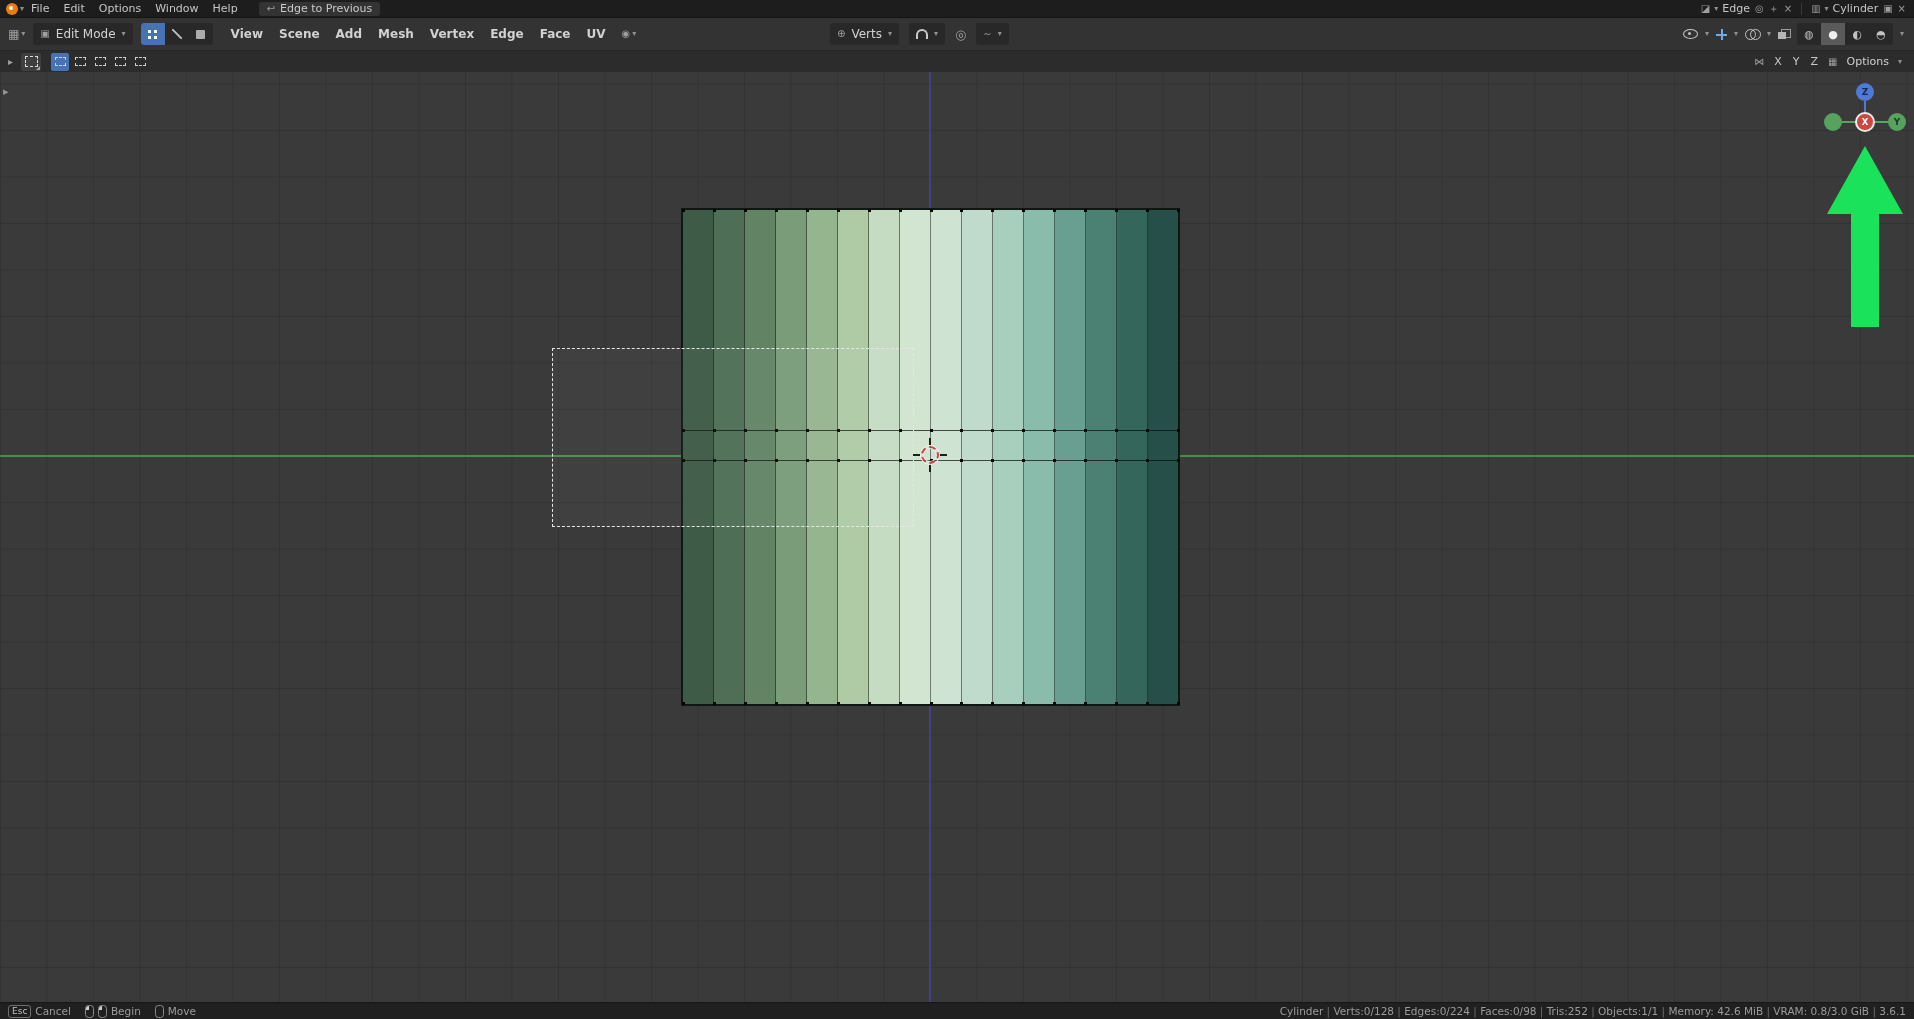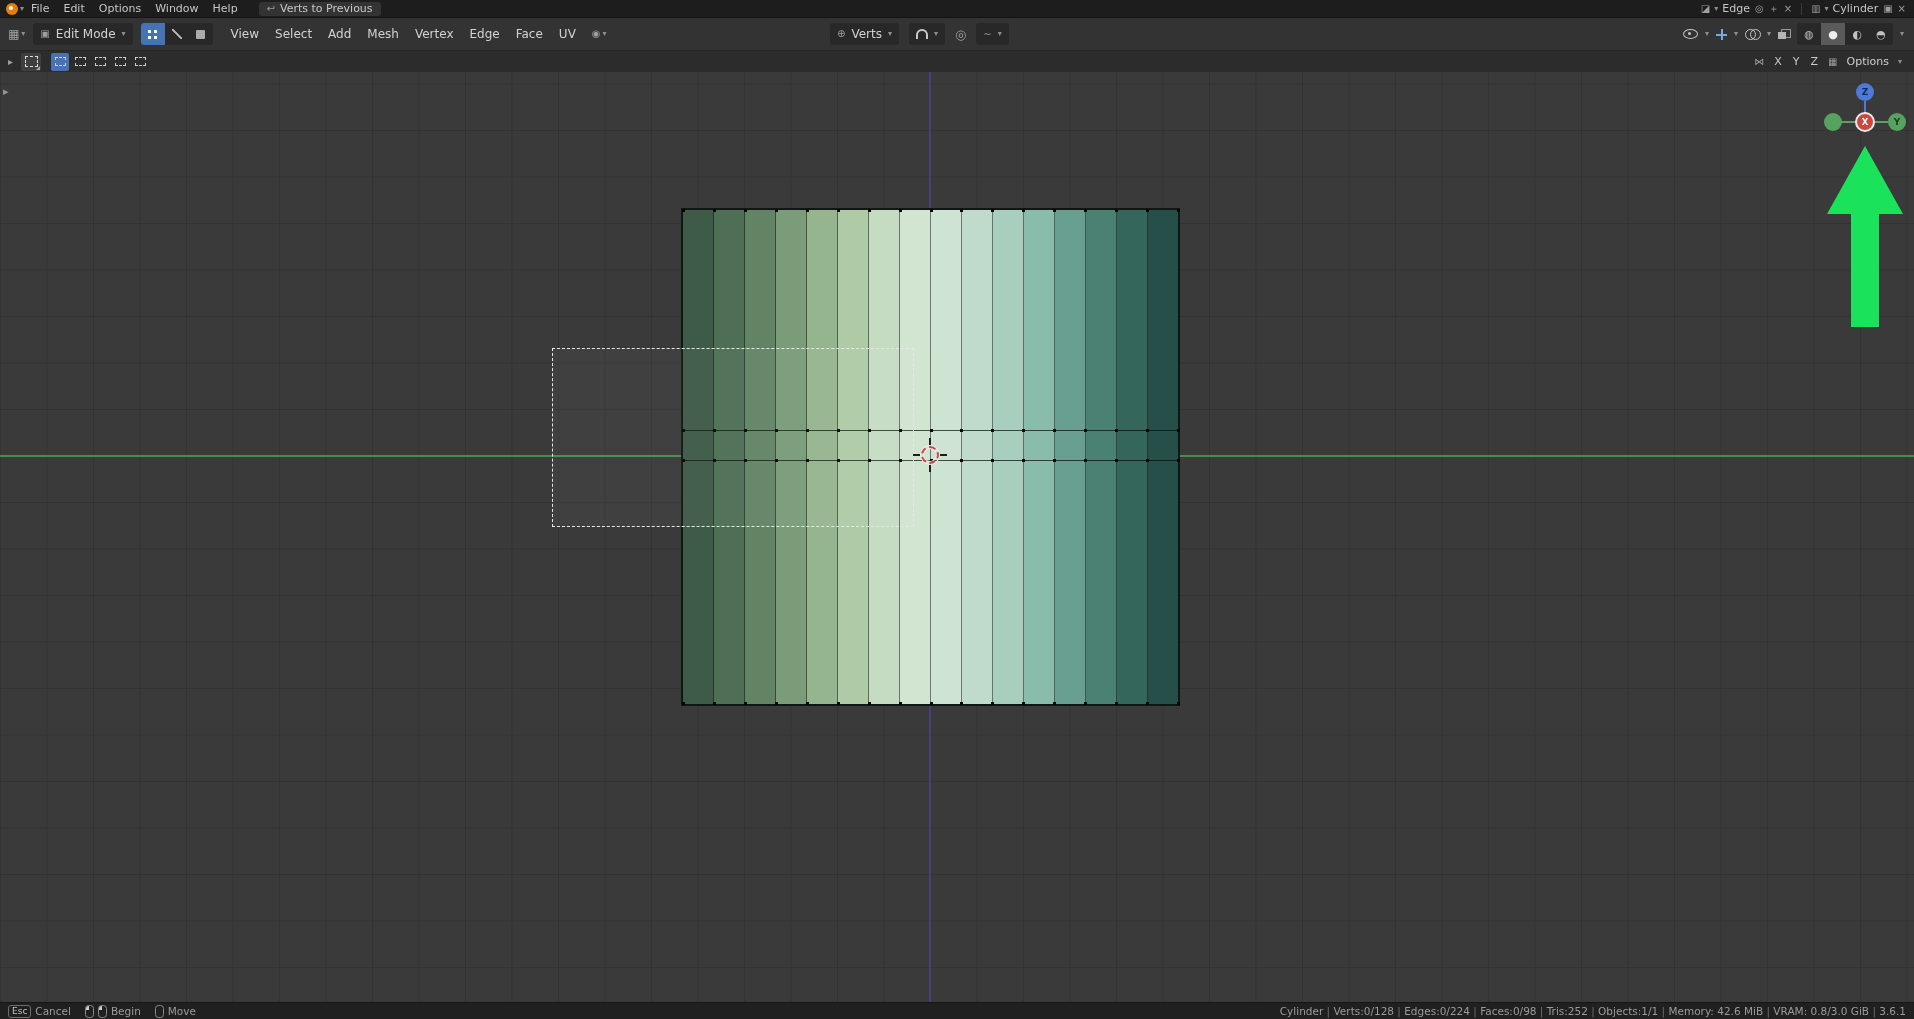--- a/index.html
+++ b/index.html
@@ -26,21 +26,21 @@
     padding:0 8px;font-size:12px;box-sizing:border-box;z-index:9;color:#d2d2d2;}
   .hdr-left{display:flex;align-items:center;gap:2px;}
   .pill{background:#282828;border-radius:3px;height:22px;display:flex;align-items:center;padding:0 7px;gap:6px;}
   .segmented{display:flex;height:22px;border-radius:3px;overflow:hidden;background:#282828;margin-left:6px;}
   .seg{width:24px;display:flex;align-items:center;justify-content:center;}
   .seg.active{background:var(--accent,#4772b3);}
   .ic-vert{width:9px;height:9px;position:relative;}
   .ic-vert::before{content:"";position:absolute;left:0;top:0;width:3px;height:3px;background:#fff;box-shadow:6px 0 0 #fff,0 6px 0 #fff,6px 6px 0 #fff;}
   .ic-edge{width:10px;height:10px;background:linear-gradient(45deg,transparent 40%,#b9b9b9 46%,#b9b9b9 54%,transparent 60%);}
   .ic-face{width:9px;height:9px;background:#ababab;border-radius:1px;}
-  .hdr-menus{display:flex;margin-left:8px;}
+  .hdr-menus{display:flex;margin-left:8px;font-weight:bold;}
   .hdr-menus .menu-item{padding:0 8px;}
   .hdr-center{position:absolute;left:830px;top:0;height:32px;display:flex;align-items:center;gap:10px;}
   .magnet{width:8px;height:8px;border:2px solid #c9c9c9;border-top:none;border-radius:0 0 6px 6px;transform:rotate(180deg);}
   .hdr-right{margin-left:auto;display:flex;align-items:center;gap:7px;padding-right:2px;}
   .eye{width:13px;height:8px;border:1px solid #c4c4c4;border-radius:50%;position:relative;}
   .eye::after{content:"";position:absolute;left:4.5px;top:2px;width:3px;height:3px;background:#c4c4c4;border-radius:50%;}
   .plusgz{width:11px;height:11px;position:relative;}
   .plusgz::before{content:"";position:absolute;left:5px;top:0;width:2px;height:11px;background:#74a9e4;}
   .plusgz::after{content:"";position:absolute;left:0;top:5px;width:11px;height:2px;background:#74a9e4;}
   .overlays-ic{width:15px;height:10px;position:relative;}
@@ -116,21 +116,21 @@
 <div class="topbar">
   <span class="blender-logo"></span>
   <span class="chev">▾</span>
   <span class="menu-item">File</span>
   <span class="menu-item">Edit</span>
   <span class="menu-item">Options</span>
   <span class="menu-item">Window</span>
   <span class="menu-item">Help</span>
   <div class="back-btn">
     <span class="tiny-ic">↩</span>
-    <span>Verts to Previous</span>
+    <span>Edge to Previous</span>
   </div>
   <div class="topbar-right">
     <div class="selector">
       <span class="tiny-ic">◪</span>
       <span class="chev">▾</span>
       <span>Edge</span>
     </div>
     <span class="tiny-ic">◎</span>
     <span class="tiny-ic">＋</span>
     <span class="tiny-ic">×</span>
@@ -160,21 +160,21 @@
         </span>
       <span class="seg">
           <span class="ic-edge"></span>
         </span>
       <span class="seg">
           <span class="ic-face"></span>
         </span>
     </div>
     <div class="hdr-menus">
       <span class="menu-item">View</span>
-      <span class="menu-item">Select</span>
+      <span class="menu-item">Scene</span>
       <span class="menu-item">Add</span>
       <span class="menu-item">Mesh</span>
       <span class="menu-item">Vertex</span>
       <span class="menu-item">Edge</span>
       <span class="menu-item">Face</span>
       <span class="menu-item">UV</span>
     </div>
     <span class="tiny-ic" style="margin-left:6px;">◉</span>
     <span class="chev">▾</span>
   </div>

